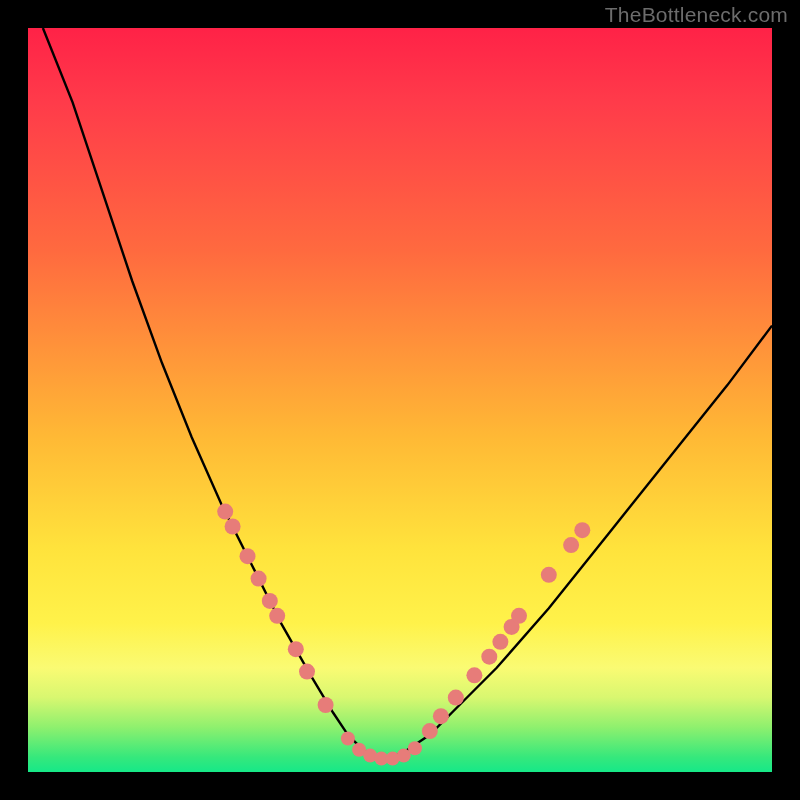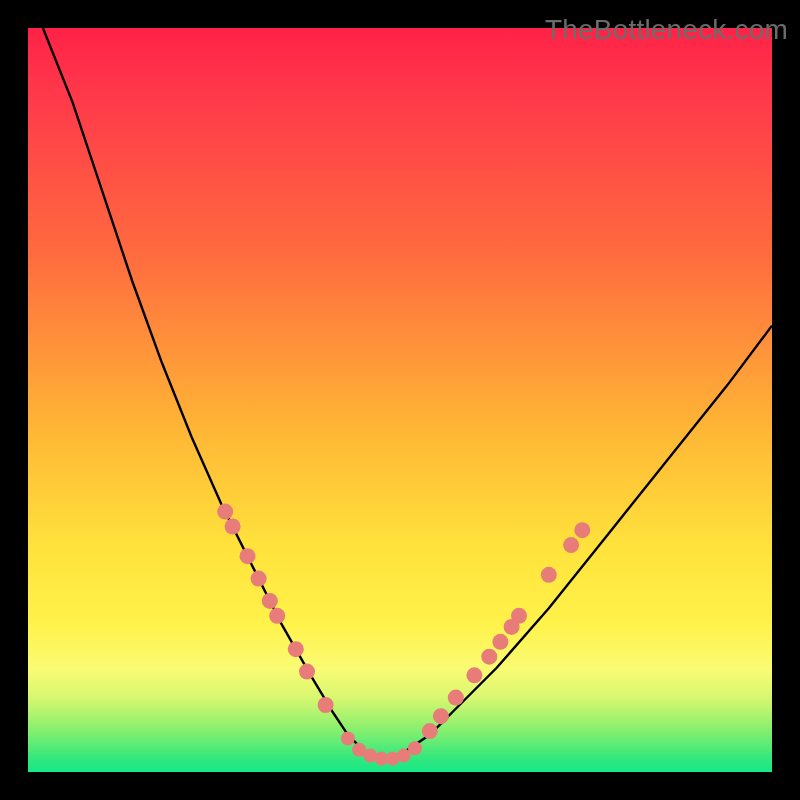--- a/index.html
+++ b/index.html
@@ -36,24 +36,24 @@
       #fff24a 80%,
       #fafb73 86%,
       #d8f770 90%,
       #8ef06e 94%,
       #36e87c 98%,
       #16e888 100%
     );
   }
   .watermark {
     position: absolute;
-    top: 14px;
+    top: 3px;
     right: 12px;
     color: #6c6c6c;
-    font-size: 28px;
+    font-size: 21px;
     font-weight: 500;
     letter-spacing: 0.2px;
     font-family: Arial, Helvetica, sans-serif;
   }
   svg.curve {
     position: absolute;
     top: 0;
     left: 0;
     width: 744px;
     height: 744px;

